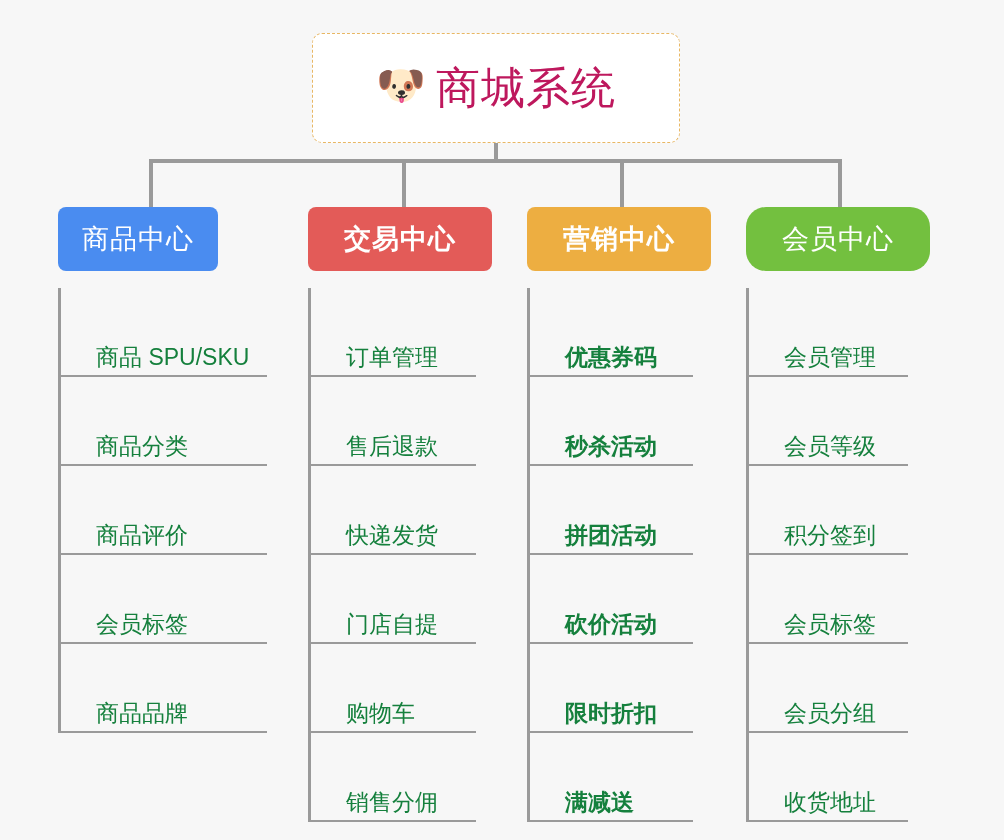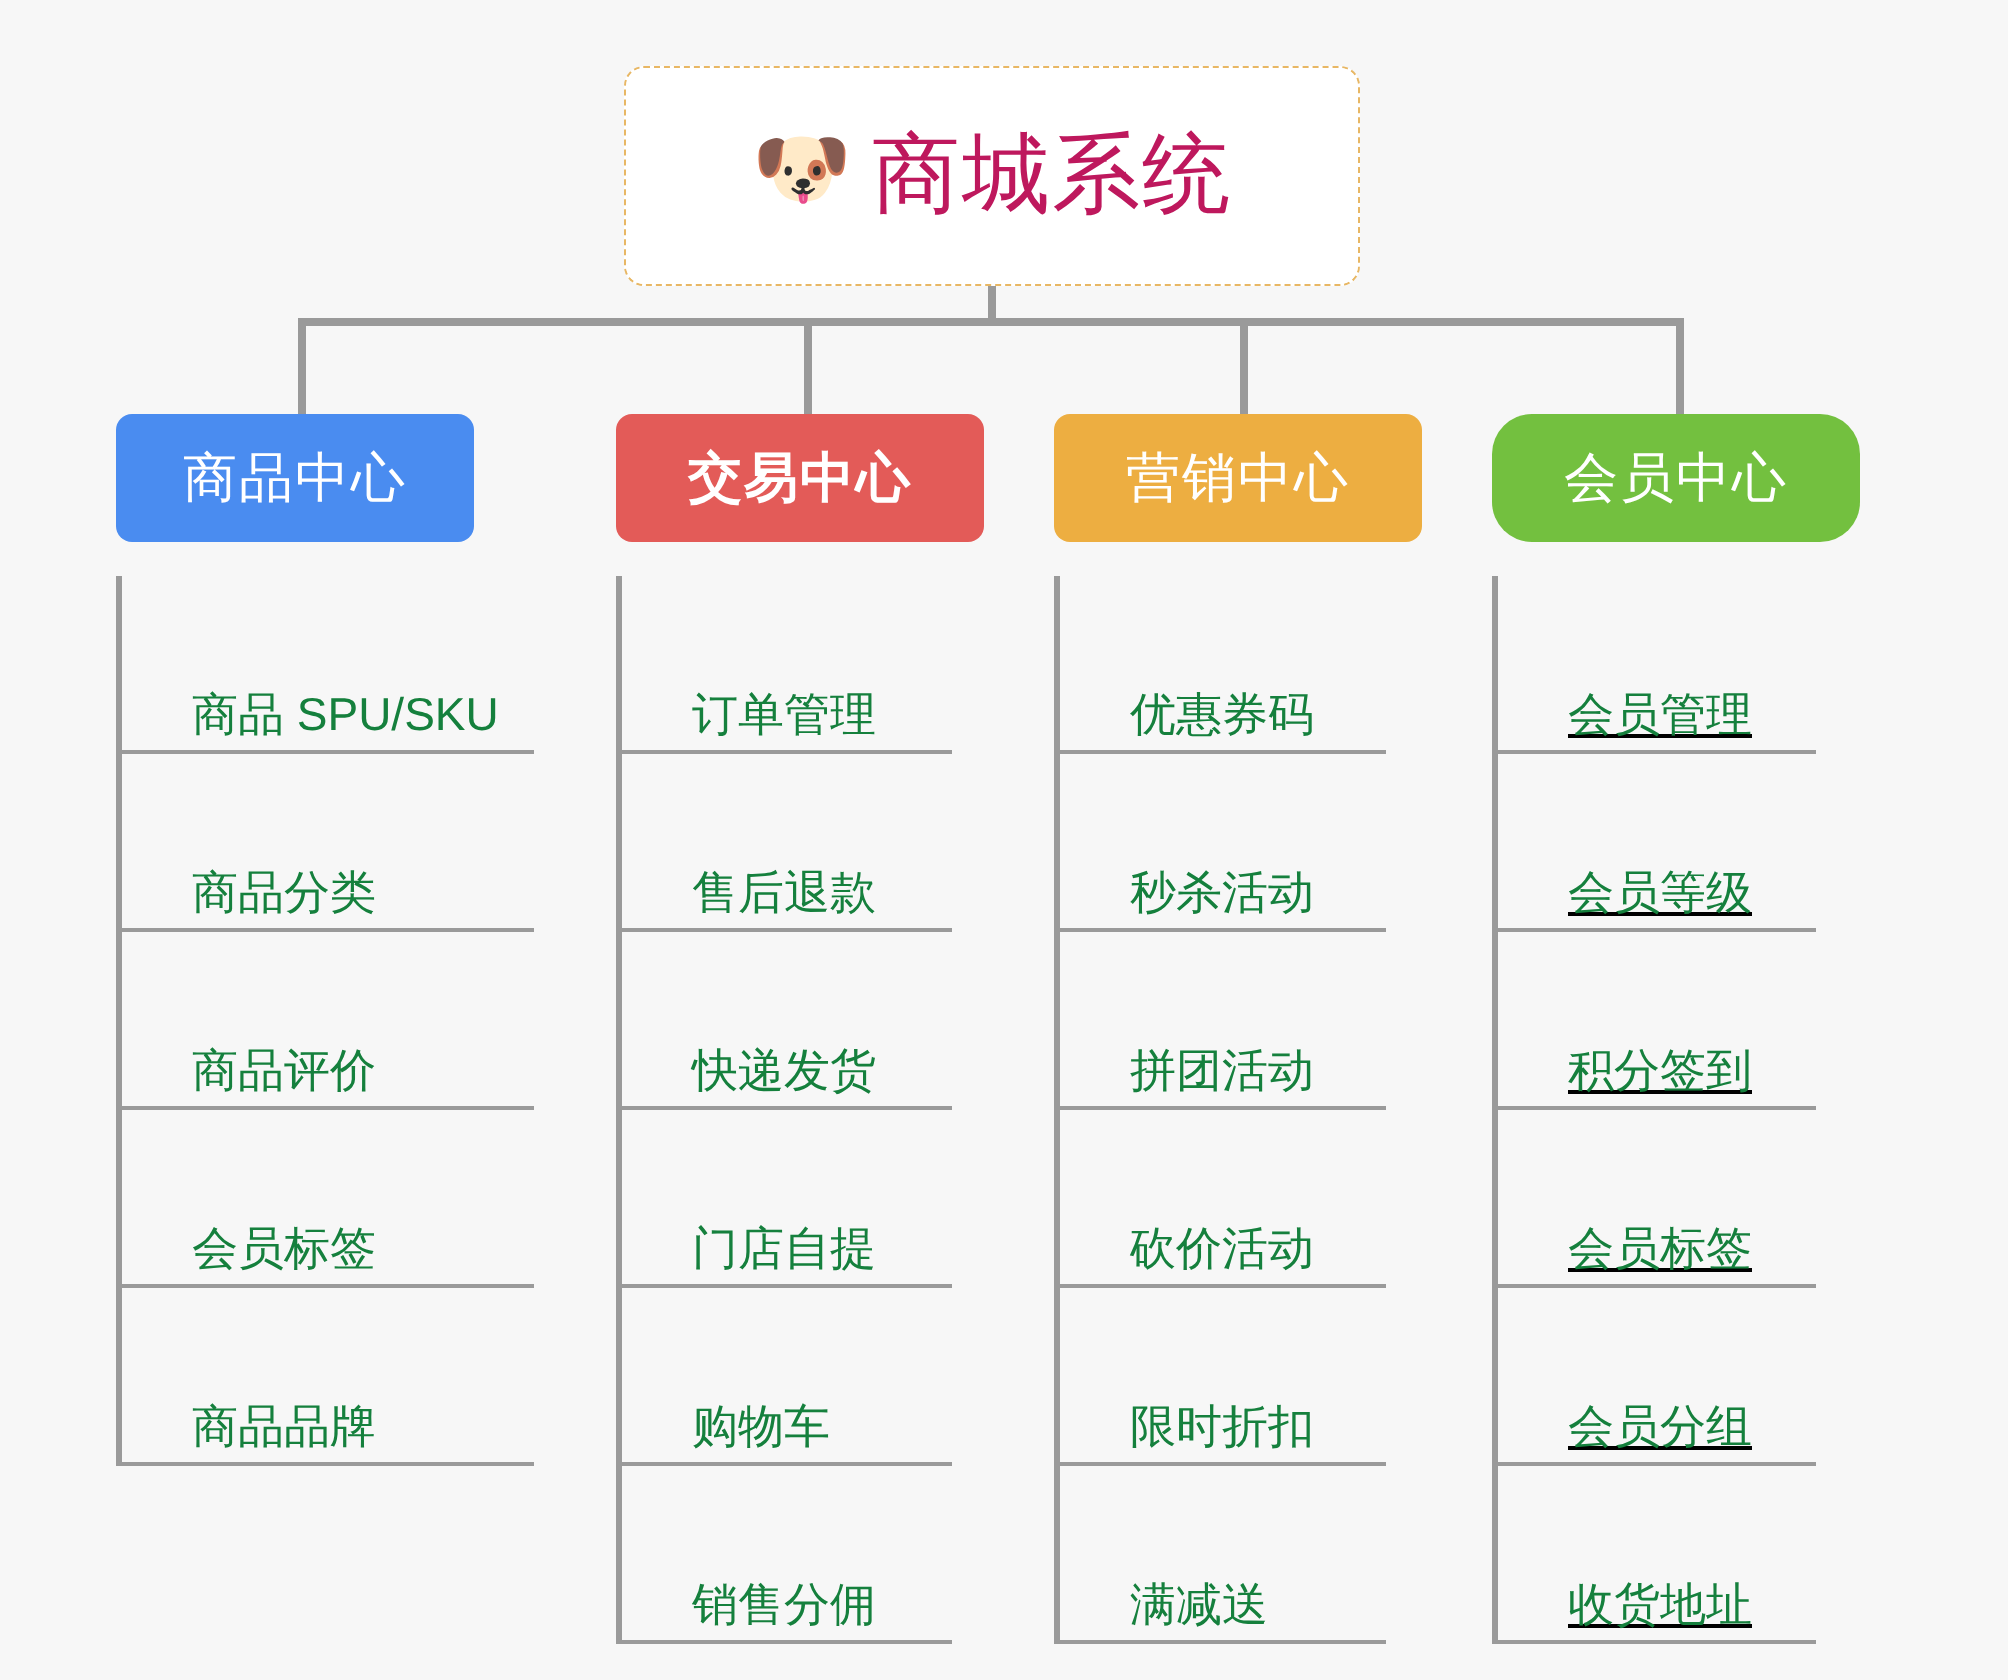--- a/index.html
+++ b/index.html
@@ -121,21 +121,21 @@
   <div class="root-card">
     <span class="root-emoji">🐶</span>
     <span class="root-title">商城系统</span>
   </div>
 
   <div class="conn conn-stem"></div>
   <div class="conn conn-bar"></div>
 
   <div id="columns-host">
       <div class="column" style="left: 58px;">
-        <div class="cat-box" style="background: rgb(74, 140, 240); width: 179px;">
+        <div class="cat-box" style="background: rgb(74, 140, 240); width: 160px;">
           <span>商品中心</span>
         </div>
         <div class="sub-list" style="width: 206px;">
           <div class="sub-item">
             <span class="sub-label">商品 SPU/SKU</span>
           </div>
           <div class="sub-item">
             <span class="sub-label">商品分类</span>
           </div>
           <div class="sub-item">
@@ -167,21 +167,21 @@
             <span class="sub-label">门店自提</span>
           </div>
           <div class="sub-item">
             <span class="sub-label">购物车</span>
           </div>
           <div class="sub-item">
             <span class="sub-label">销售分佣</span>
           </div>
         </div>
       </div>
-      <div class="column" style="left: 527px;">
+      <div class="column" style="left: 527px; font-weight: bold;">
         <div class="cat-box" style="background: rgb(237, 174, 65); width: 184px;">
           <span>营销中心</span>
         </div>
         <div class="sub-list" style="width: 163px;">
           <div class="sub-item">
             <span class="sub-label">优惠券码</span>
           </div>
           <div class="sub-item">
             <span class="sub-label">秒杀活动</span>
           </div>
@@ -196,21 +196,21 @@
           </div>
           <div class="sub-item">
             <span class="sub-label">满减送</span>
           </div>
         </div>
       </div>
       <div class="column" style="left: 746px;">
         <div class="cat-box" style="background: rgb(115, 192, 63); width: 184px; border-radius: 20px;">
           <span>会员中心</span>
         </div>
-        <div class="sub-list" style="width: 159px; text-decoration: underline;">
+        <div class="sub-list" style="width: 159px;">
           <div class="sub-item">
             <span class="sub-label">会员管理</span>
           </div>
           <div class="sub-item">
             <span class="sub-label">会员等级</span>
           </div>
           <div class="sub-item">
             <span class="sub-label">积分签到</span>
           </div>
           <div class="sub-item">

